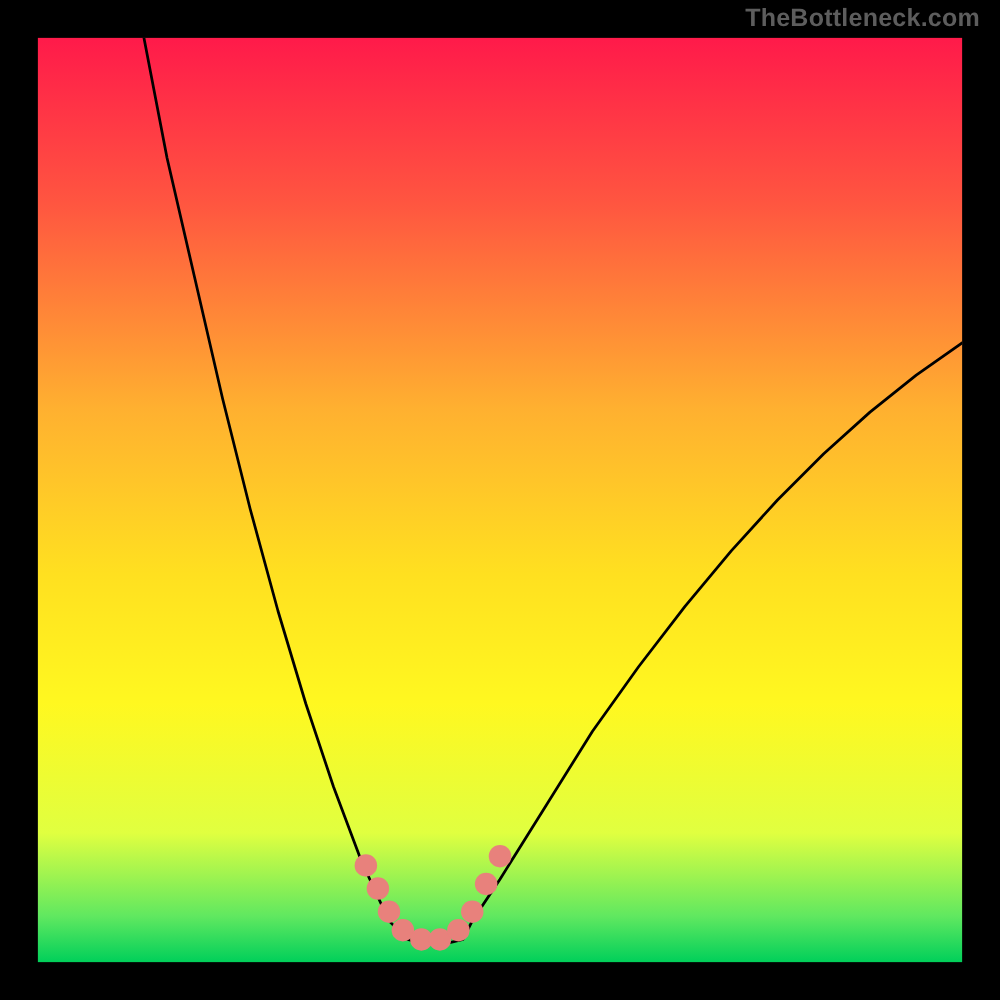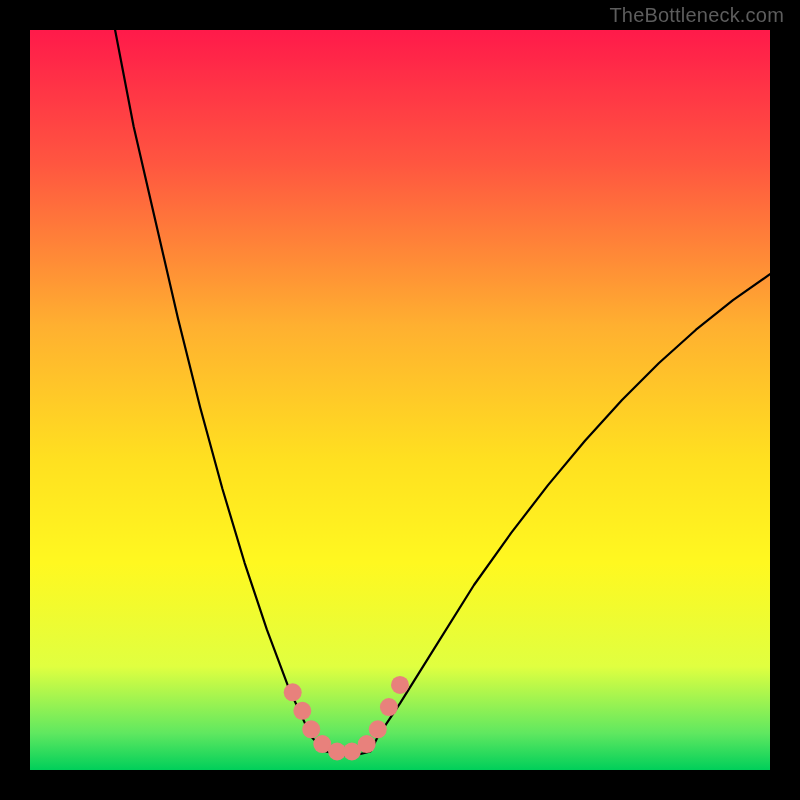--- a/index.html
+++ b/index.html
@@ -17,21 +17,21 @@
     top: 0;
     width: 800px;
     height: 800px;
     background: #000;
   }
   .watermark {
     position: absolute;
     top: 4px;
     right: 16px;
     font-size: 20px;
-    font-weight: 400;
+    font-weight: 700;
     color: #5d5d5d;
     letter-spacing: 0.2px;
   }
   .plot-area {
     position: absolute;
     left: 30px;
     top: 30px;
     width: 740px;
     height: 740px;
     overflow: hidden;

